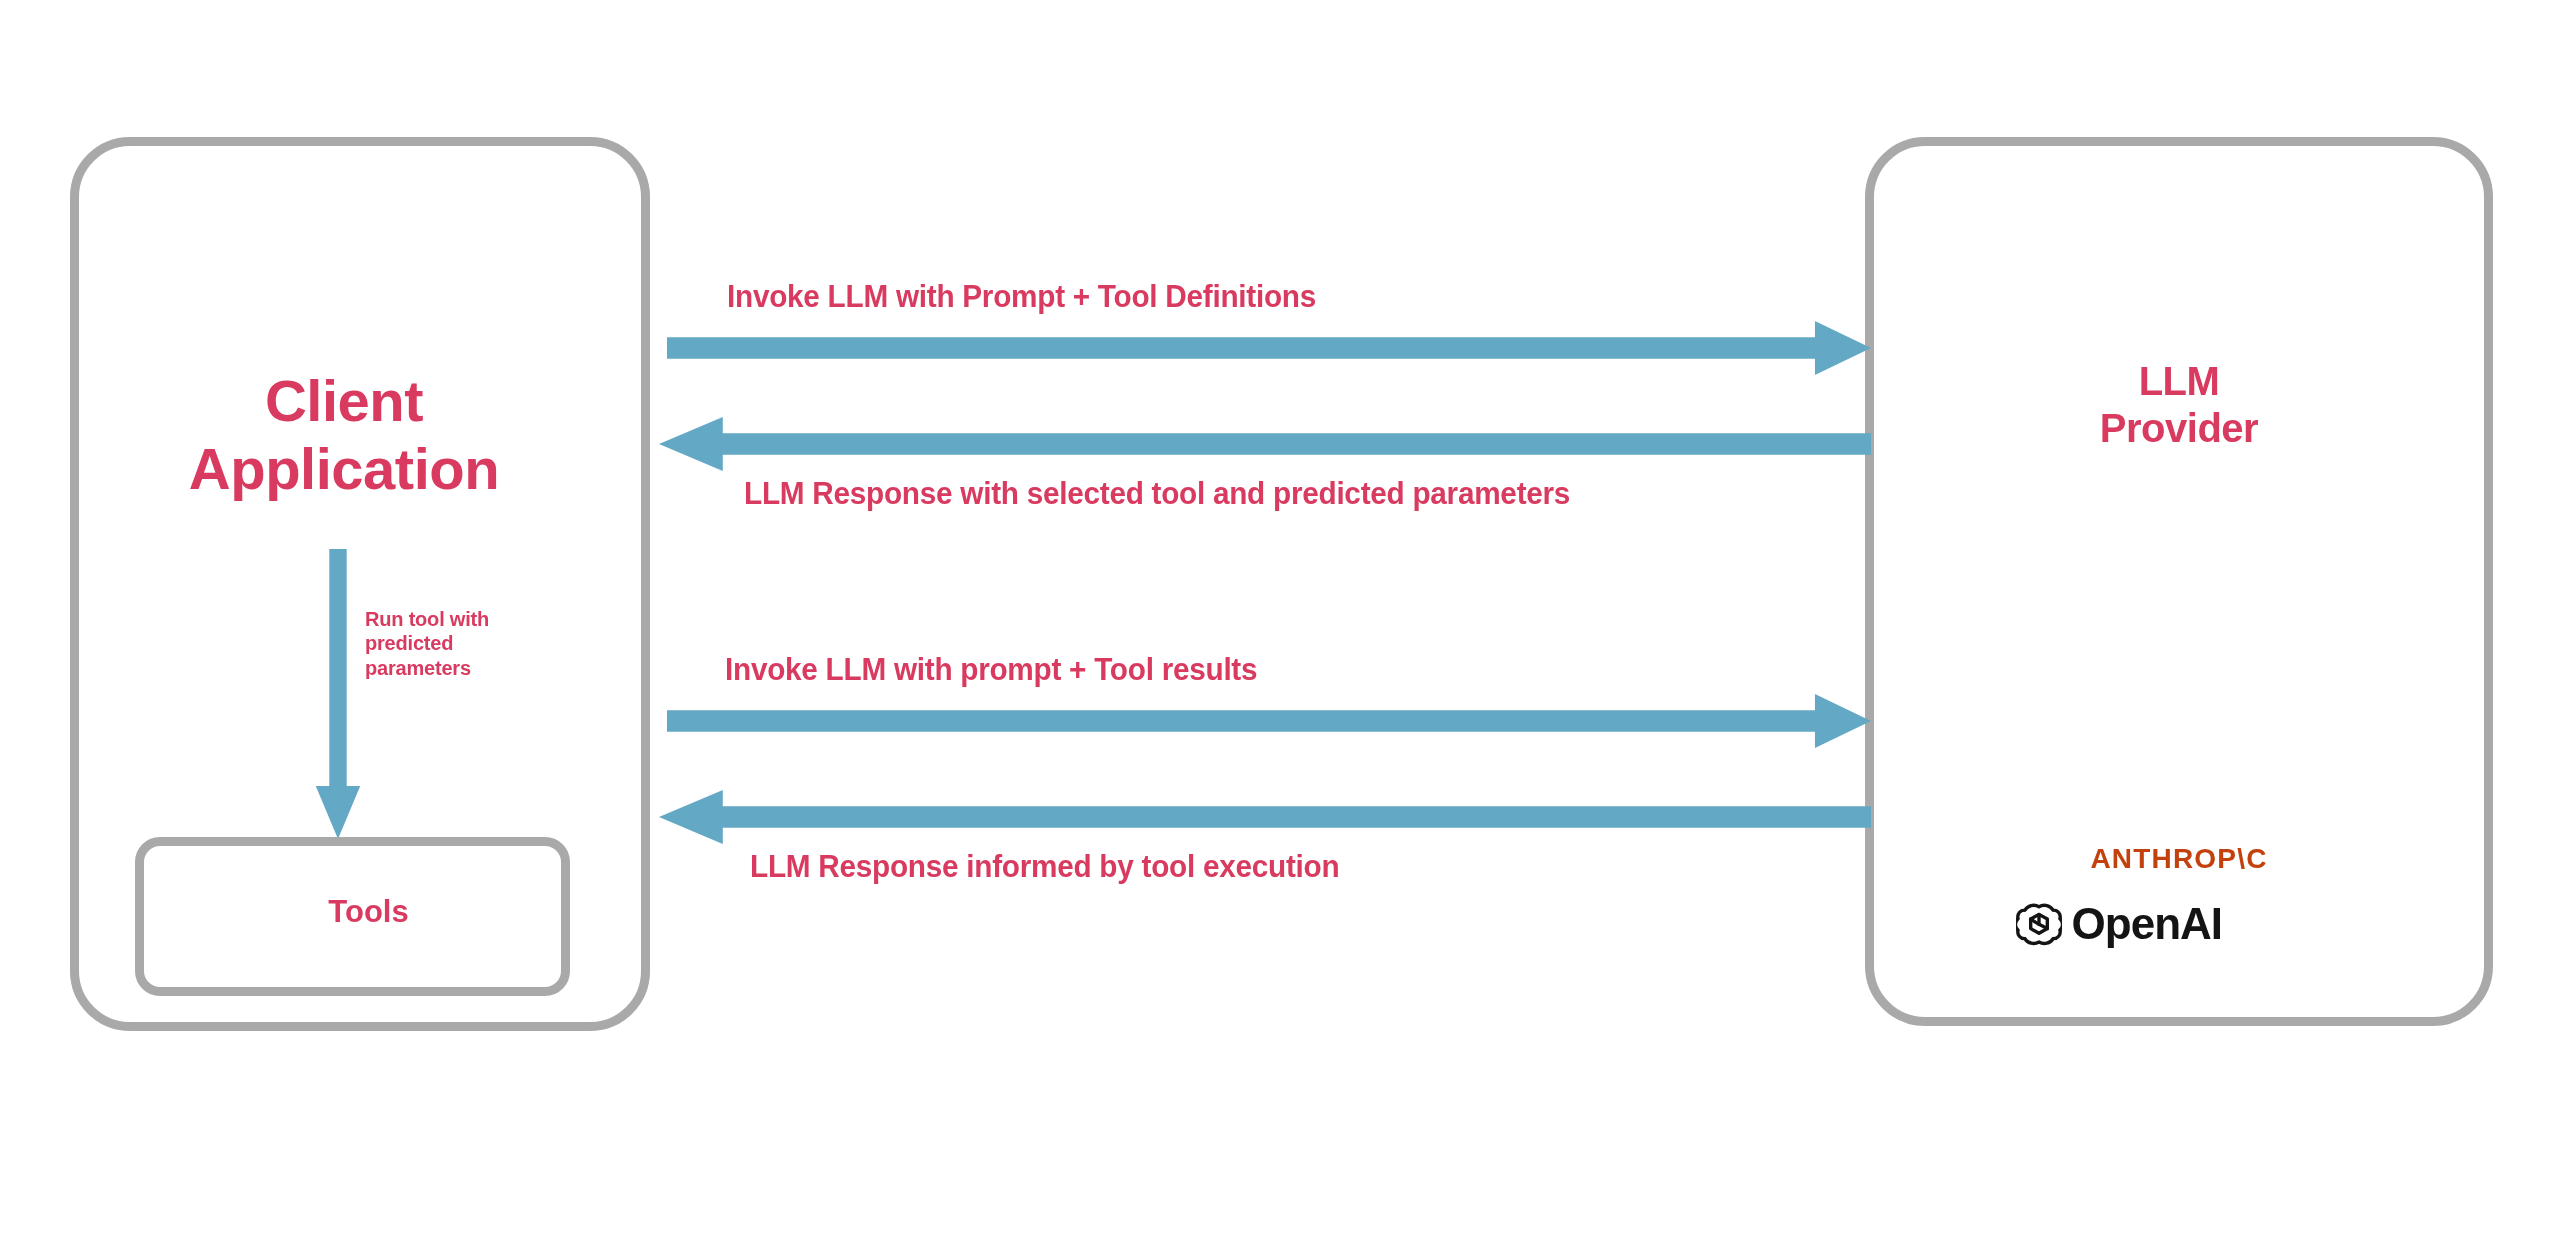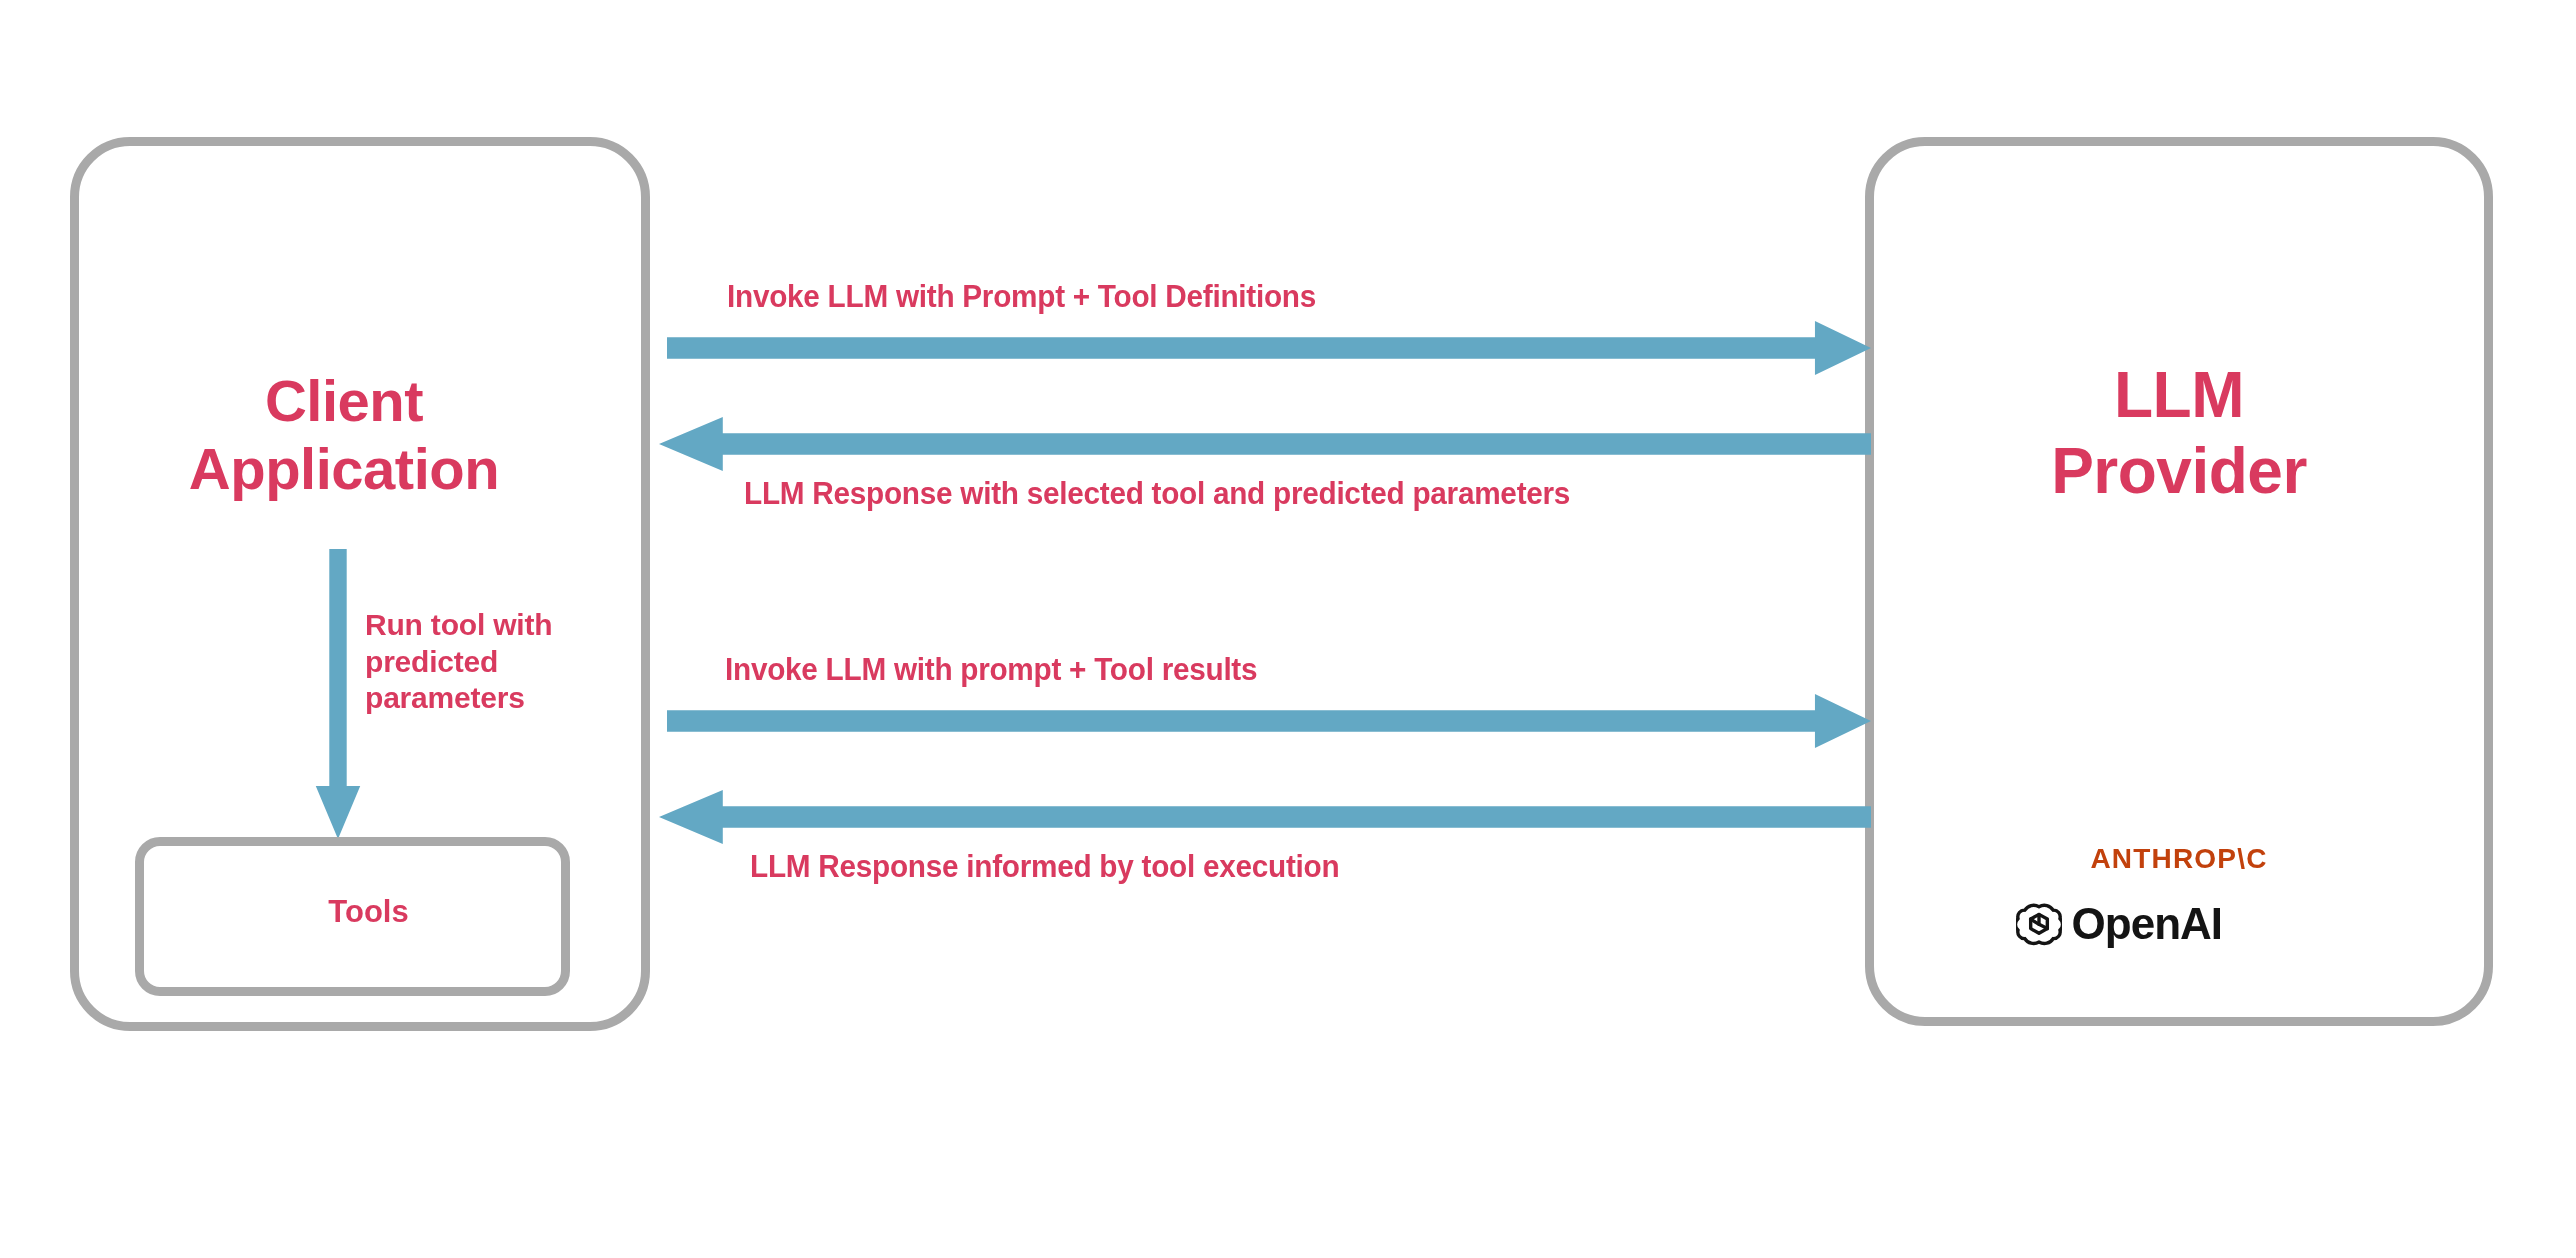--- a/index.html
+++ b/index.html
@@ -63,21 +63,21 @@
   #client-title {
     left: 70px;
     top: 367px;
     width: 548px;
     font-size: 58px;
   }
   #provider-title {
     left: 1865px;
     top: 358px;
     width: 628px;
-    font-size: 64px;
+    font-size: 40px;
   }
   #tools-label {
     position: absolute;
     left: 135px;
     top: 894px;
     width: 435px;
     text-align: center;
     color: #d93a5f;
     font-size: 31px;
     font-weight: 700;
@@ -109,21 +109,21 @@
     font-size: 32px;
     letter-spacing: -0.3px;
     white-space: nowrap;
     transform: scaleX(0.93);
     transform-origin: left center;
   }
   .side-label {
     position: absolute;
     color: #d93a5f;
     font-weight: 700;
-    font-size: 30px;
+    font-size: 20px;
     line-height: 1.22;
     letter-spacing: -0.2px;
     white-space: pre-line;
   }
 
   
   #anthropic-logo {
     position: absolute;
     left: 1865px;
     top: 843px;

